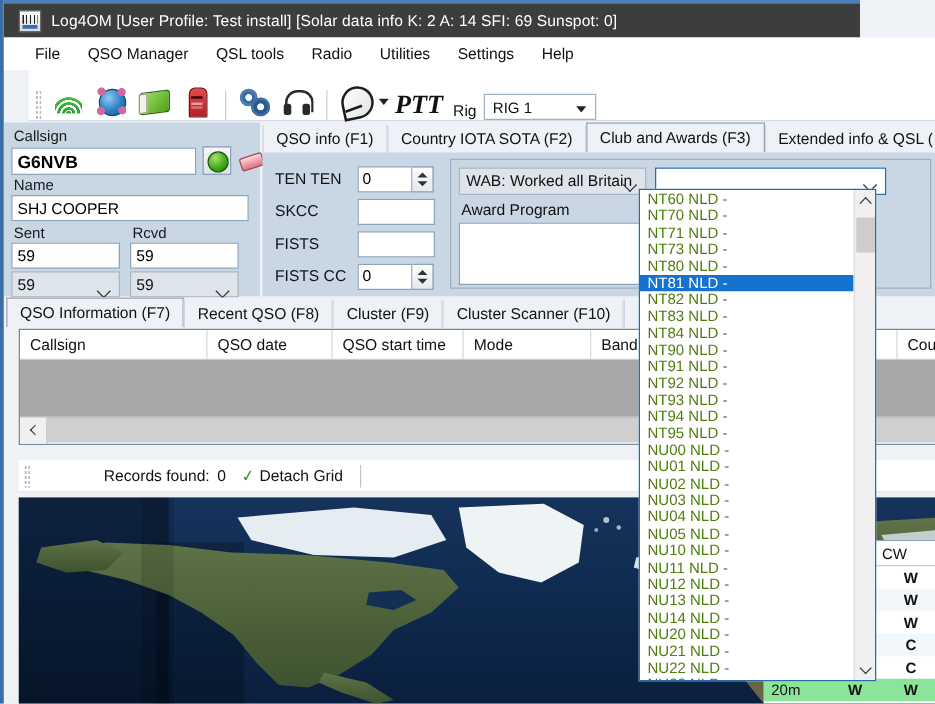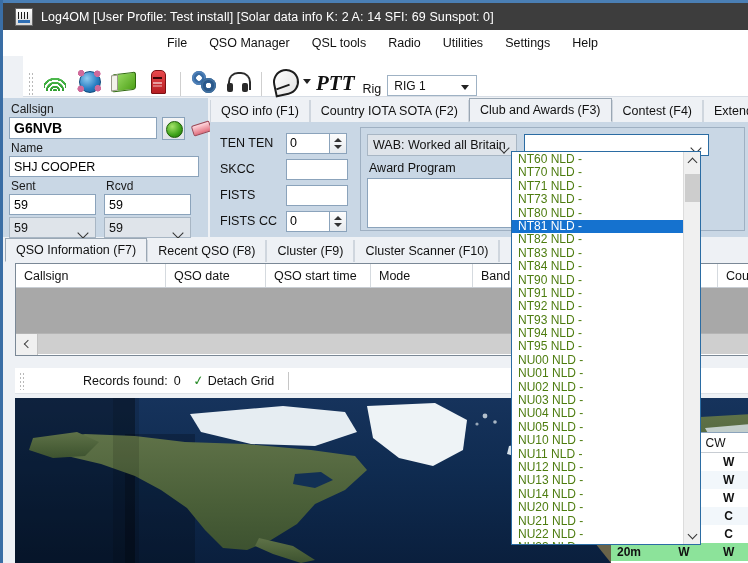--- a/index.html
+++ b/index.html
@@ -14,21 +14,21 @@
   #app {
     position: relative;
     width: 748px; height: 563px;
     background: #eef1f5;
     border-left: 3px solid #3a6ea5;
     overflow: hidden;
   }
 
   
   .titlebar {
-    position: absolute; left: 0; top: 0; width: 745px; height: 30px;
+    position: absolute; left: 0; top: 0; width: 685px; height: 30px;
     background: #3d3d3d;
     display: flex; align-items: center;
     color: #ffffff;
     border-top: 3px solid #4a7fb5;
   }
   .title-icon {
     width: 18px; height: 18px; margin-left: 12px; margin-right: 8px;
     background: linear-gradient(#fdfdfd, #d9d9d9);
     border: 1px solid #6a6a6a;
     position: relative; flex: none;
@@ -45,21 +45,20 @@
     font-size: 12.5px; white-space: nowrap; letter-spacing: 0.1px;
   }
 
   
   .menubar {
     position: absolute; left: 0; top: 30px; width: 745px; height: 26px;
     background: #ffffff;
     display: flex; align-items: center;
     padding-left: 14px;
     border-bottom: 1px solid #ffffff;
-    justify-content: center;
   }
   .menu-item {
     padding: 3px 11px; font-size: 12.5px; color: #111; white-space: nowrap; cursor: default;
   }
 
   
   .toolbar {
     position: absolute; left: 0; top: 56px; width: 745px; height: 41px;
     background: #ffffff;
     display: flex; align-items: flex-end;
@@ -187,21 +186,21 @@
     border-left: 4px solid transparent; border-right: 4px solid transparent;
     border-top: 5px solid #222;
   }
 
   
   .leftpanel {
     position: absolute; left: 0; top: 98px; width: 205px; height: 139px;
     background: #c9d7e5; padding: 3px 5px 0 6px;
   }
   .fld-label { font-size: 12px; color: #1a1a1a; margin: 1px 0 1px 2px; }
-  .callsign-row { display: flex; }
+  .callsign-row { display: flex; align-items: center; }
   .txt-callsign {
     width: 148px; height: 22px; border: 1px solid #8ba3bb; background: #ffffff;
     font-family: "Liberation Sans", sans-serif; font-weight: bold; font-size: 14px;
     padding: 0 4px; color: #000; outline: none;
   }
   .btn-globe {
     width: 23px; height: 23px; margin-left: 5px; flex: none;
     background: linear-gradient(#f6f6f6,#dfe3e8); border: 1px solid #8ba3bb;
     position: relative; cursor: default;
   }
@@ -374,21 +373,21 @@
     position: absolute; left: 608px; top: 432px; width: 140px; height: 131px;
     background: #ffffff; border-top: 1px solid #8ba3bb;
     font-size: 12px; color: #111;
   }
   .bg-head { display: flex; height: 20px; border-bottom: 1px solid #c8cdd3; background:#fff; }
   .bg-col { flex: 1; text-align: center; line-height: 20px; border-right: 1px solid #dfe3e8; }
   .bg-row { display: flex; height: 18px; align-items: center; }
   .bg-row.alt { background: #f2f7fb; }
   .bg-row.sel { background: #8ce39a; font-weight: bold; }
   .bg-cell { flex: 1; text-align: center; font-weight: bold; }
-  .bg-cell.band { text-align: left; padding-left: 6px; font-weight: bold; }
+  .bg-cell.band { text-align: left; padding-left: 6px; font-weight: normal; }
 
   
   .dropdown {
     position: absolute; left: 508px; top: 151px; width: 190px; height: 394px;
     background: #ffffff; border: 1px solid #2b6ca3;
     display: flex; z-index: 50;
   }
   .dd-list {
     flex: 1; overflow: hidden; padding-top: 1px;
   }
@@ -486,21 +485,20 @@
           <span class="cb-arrow2"><span class="cb-chev"></span></span>
         </div>
       </div>
     </div>
   </div>
 
   <div class="tabstrip-top">
     <div class="tab">QSO info (F1)</div>
     <div class="tab">Country IOTA SOTA (F2)</div>
     <div class="tab active">Club and Awards (F3)</div>
-    <div class="tab">Contest (F4)</div>
     <div class="tab">Extended info &amp; QSL (</div>
   </div>
 
   <div class="awards-panel">
     <div class="awards-left">
       <div class="aw-row">
         <div class="aw-lbl">TEN TEN</div>
         <input class="aw-input narrow" value="0" style="">
         <div class="spin"></div>
       </div>

